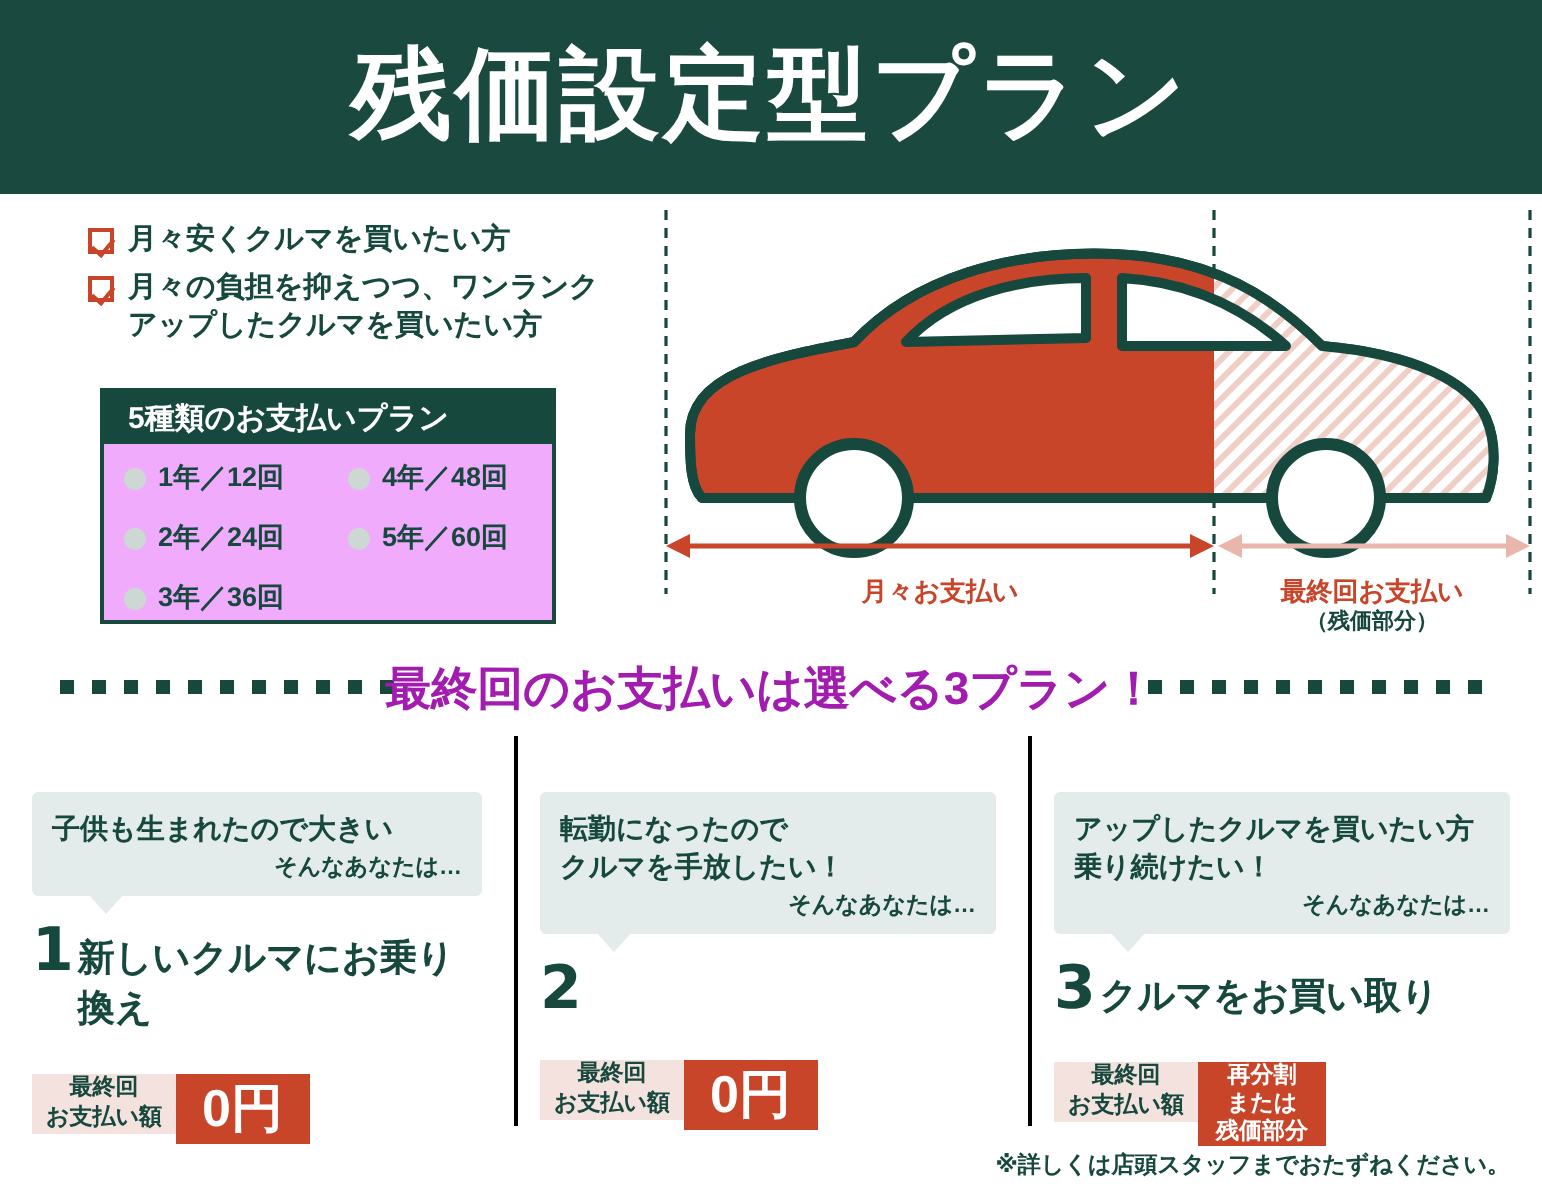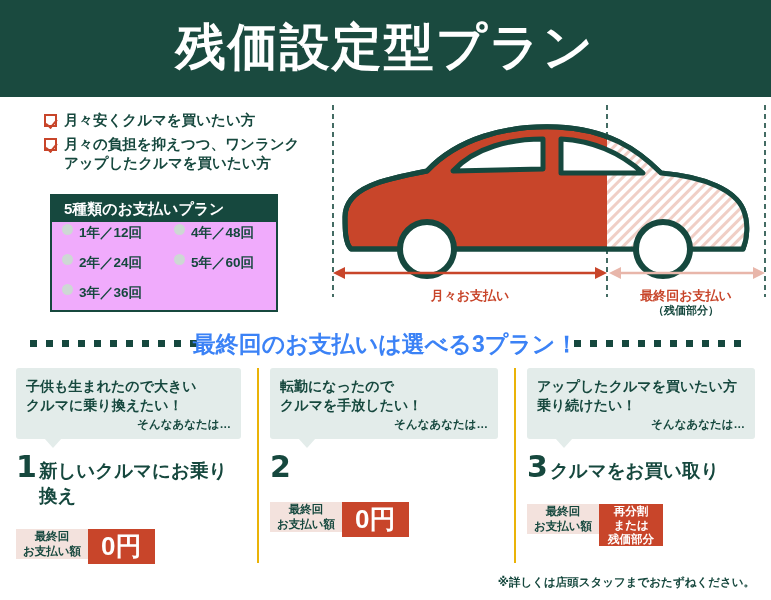--- a/index.html
+++ b/index.html
@@ -56,63 +56,64 @@
     position:absolute;left:0;top:0;width:100%;height:26px;
     background:#16483e;color:#ffffff;font-size:15px;font-weight:bold;
     display:flex;align-items:center;padding-left:12px;box-sizing:border-box;
   }
   .plan-grid{
     position:absolute;left:0;top:28px;width:100%;
     display:flex;flex-wrap:wrap;
   }
   .plan-item{
     width:50%;box-sizing:border-box;
-    display:flex;height:30px;padding-left:10px;
+    display:flex;align-items:center;height:30px;padding-left:10px;
     font-size:13.5px;font-weight:bold;color:#16483e;
   }
   .plan-dot{
     width:11px;height:11px;border-radius:50%;
     background:#cdd8d4;margin-right:6px;flex:0 0 auto;
   }
 
   
   .car-area{position:absolute;left:315px;top:0;width:456px;height:230px;}
   .arrow-label{
     position:absolute;text-align:center;font-size:13px;font-weight:bold;
   }
   .note-small{font-size:11px;font-weight:bold;}
 
   
   .banner{
     position:absolute;left:0;top:325px;width:771px;height:40px;
   }
   .banner-title{
     position:absolute;left:0;top:4px;width:771px;text-align:center;
-    font-size:23px;font-weight:bold;color:#3b82f6;
+    font-size:23px;font-weight:bold;color:#a21caf;
   }
   .dots-left,.dots-right{
     position:absolute;top:14px;height:8px;
     display:flex;gap:9px;align-items:center;
   }
   .dots-left{left:30px;}
   .dots-right{right:30px;}
   .dot-sq{width:7px;height:7px;background:#16483e;}
 
   
   .plans{
     position:absolute;left:0;top:368px;width:771px;height:195px;
     display:flex;
   }
   .plan-col{
     width:257px;box-sizing:border-box;padding:0 16px;position:relative;
   }
-  .plan-col + .plan-col{border-left:2px solid #eab308;padding-left:11px;}
+  .plan-col + .plan-col{border-left:2px solid #000000;padding-left:11px;}
   .bubble{
     background:#e3ecea;border-radius:3px;padding:9px 10px 7px 10px;
     position:relative;
+    margin-top:28px;
   }
   .bubble:after{
     content:"";position:absolute;left:28px;bottom:-9px;
     border-left:9px solid transparent;border-right:9px solid transparent;
     border-top:10px solid #e3ecea;
   }
   .bubble-line{font-size:14px;font-weight:bold;line-height:19px;color:#16483e;}
   .bubble-sub{font-size:11.5px;font-weight:bold;color:#16483e;text-align:right;margin-top:2px;}
 
   .plan-head{
@@ -271,21 +272,20 @@
       <span class="dot-sq"></span>
       <span class="dot-sq"></span>
     </div>
   </div>
 
   <div class="plans">
 
     <div class="plan-col">
       <div class="bubble">
         <div class="bubble-line">子供も生まれたので大きい</div>
-        <div class="bubble-line">クルマに乗り換えたい！</div>
         <div class="bubble-sub">そんなあなたは…</div>
       </div>
       <div class="plan-head">
         <span class="plan-num">1</span>
         <span class="plan-head-text">新しいクルマにお乗り換え</span>
       </div>
       <div class="amount-row">
         <div class="amount-label">
           <span>最終回</span>
           <span>お支払い額</span>

